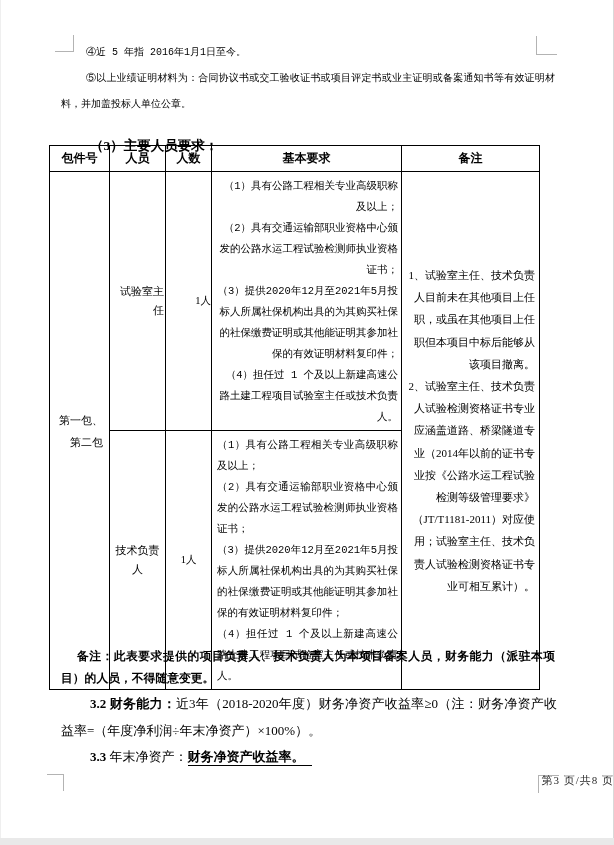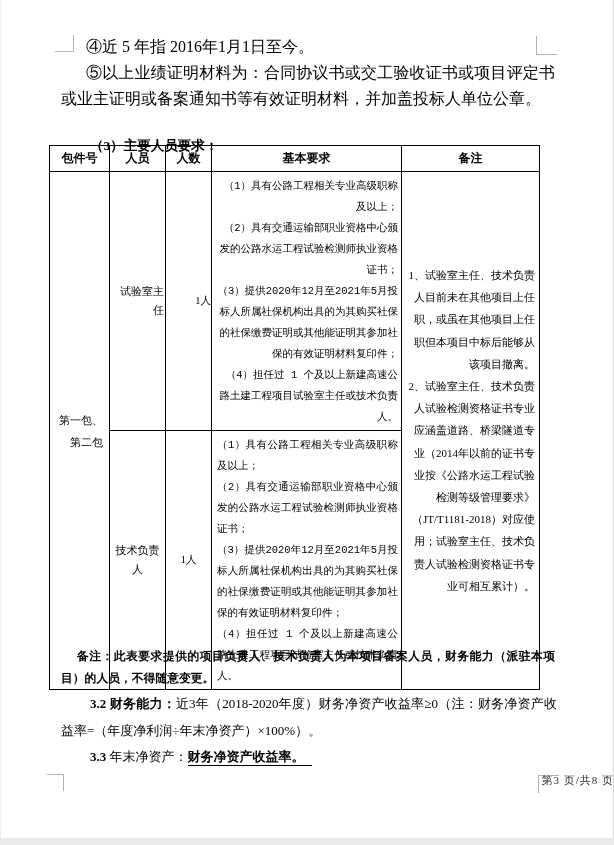--- a/index.html
+++ b/index.html
@@ -10,21 +10,21 @@
     box-shadow:inset -1px 0 0 #d9d9d9, inset 1px 0 0 #efefef;
   }
   .bottom-strip{position:absolute;left:0;bottom:0;width:100%;height:7px;background:#e9e9e9;}
   
   .mark{position:absolute;}
   .mark.tl{left:55px;top:35px;width:18px;height:16px;border-right:1px solid #b3b3b3;border-bottom:1px solid #b3b3b3;}
   .mark.tr{left:536px;top:36px;width:20px;height:18px;border-left:1px solid #b3b3b3;border-bottom:1px solid #b3b3b3;}
   .mark.bl{left:47px;top:774px;width:16px;height:16px;border-right:1px solid #b3b3b3;border-top:1px solid #b3b3b3;}
   .mark.br{left:538px;top:775px;width:20px;height:17px;border-left:1px solid #b3b3b3;border-top:1px solid #b3b3b3;}
 
-  .top-notes{position:absolute;left:61px;top:34px;width:494px;font-size:16px;line-height:26px;}
+  .top-notes{position:absolute;left:61px;top:40px;width:494px;font-size:10px;line-height:26px;font-family:Liberation Mono, monospace;}
   .top-notes p{margin:0;text-indent:25px;text-align:justify;}
 
   .heading{position:absolute;left:61px;top:121px;width:494px;margin:16px;
     font-size:13.5px;font-weight:bold;text-indent:13px;}
 
   table.req{position:absolute;left:49px;top:145px;width:490px;border-collapse:collapse;table-layout:fixed;}
   table.req col.c1{width:60px;} table.req col.c2{width:56px;} table.req col.c3{width:46px;}
   table.req col.c4{width:190px;} table.req col.c5{width:138px;}
   table.req th,table.req td{border:1px solid #000;}
   table.req th{font-size:12px;font-weight:bold;height:25px;text-align:center;vertical-align:middle;padding:0;}
@@ -85,21 +85,21 @@
       <td class="person">试验室主任</td>
       <td class="count">1人</td>
       <td class="reqs">
         <div>（1）具有公路工程相关专业高级职称及以上；</div>
         <div>（2）具有交通运输部职业资格中心颁发的公路水运工程试验检测师执业资格证书；</div>
         <div>（3）提供2020年12月至2021年5月投标人所属社保机构出具的为其购买社保的社保缴费证明或其他能证明其参加社保的有效证明材料复印件；</div>
         <div>（4）担任过 1 个及以上新建高速公路土建工程项目试验室主任或技术负责人。</div>
       </td>
       <td class="remarks" rowspan="2">
         <div>1、试验室主任、技术负责人目前未在其他项目上任职，或虽在其他项目上任职但本项目中标后能够从该项目撤离。</div>
-        <div>2、试验室主任、技术负责人试验检测资格证书专业应涵盖道路、桥梁隧道专业（2014年以前的证书专业按《公路水运工程试验检测等级管理要求》（JT/T1181-2018）对应使用；试验室主任、技术负责人试验检测资格证书专业可相互累计）。</div>
+        <div>2、试验室主任、技术负责人试验检测资格证书专业应涵盖道路、桥梁隧道专业（2014年以前的证书专业按《公路水运工程试验检测等级管理要求》（JT/T1181-2011）对应使用；试验室主任、技术负责人试验检测资格证书专业可相互累计）。</div>
       </td>
     </tr>
     <tr class="row2">
       <td class="person">技术负责人</td>
       <td class="count">1人</td>
       <td class="reqs">
         <div>（1）具有公路工程相关专业高级职称及以上；</div>
         <div>（2）具有交通运输部职业资格中心颁发的公路水运工程试验检测师执业资格证书；</div>
         <div>（3）提供2020年12月至2021年5月投标人所属社保机构出具的为其购买社保的社保缴费证明或其他能证明其参加社保的有效证明材料复印件；</div>
         <div>（4）担任过 1 个及以上新建高速公路土建工程项目试验室主任或技术负责人。</div>

